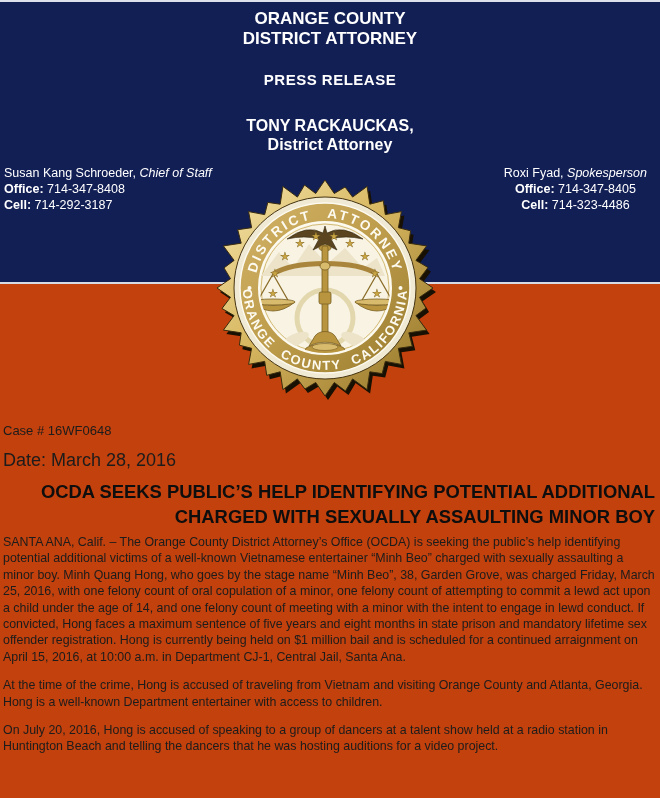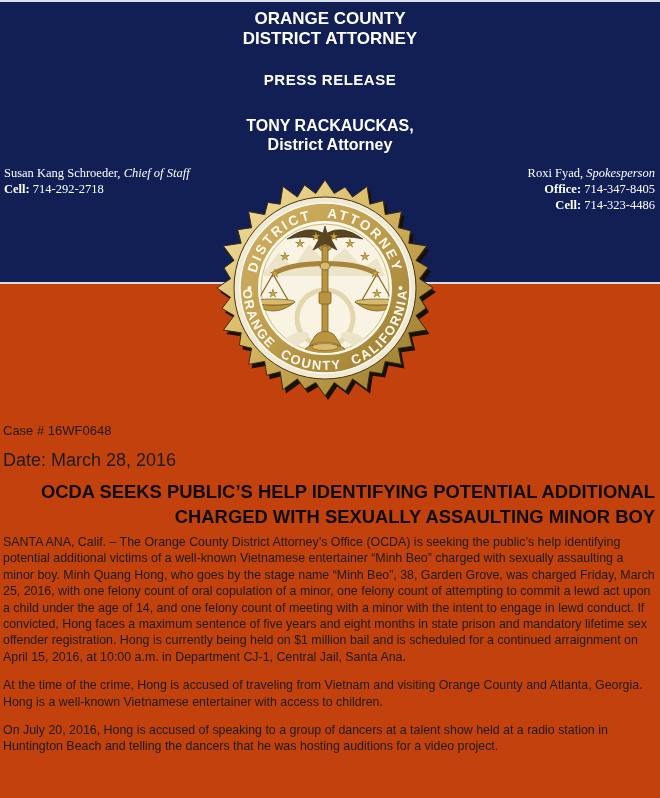--- a/index.html
+++ b/index.html
@@ -8,24 +8,24 @@
 
   
   .masthead{position:absolute;top:0;left:0;right:0;height:280px;background:#121f55;
             border-top:2px solid #dde1ec;border-bottom:2px solid #d8dbe4;
             color:#fff;text-align:center;}
   .org-line{font-weight:bold;font-size:17px;line-height:20px;}
   .org-block{padding-top:7px;}
   .doc-type{font-weight:bold;font-size:15px;line-height:24px;margin-top:19px;letter-spacing:.5px;}
   .da-block{margin-top:24px;font-weight:bold;font-size:16px;line-height:19px;}
 
-  .contact{position:absolute;top:163px;font-family:Liberation Serif, serif;
+  .contact{position:absolute;top:163px;font-family:Liberation Sans, sans-serif;
            font-size:12.5px;line-height:16px;color:#fff;white-space:nowrap;}
   .contact.left{left:4px;text-align:left;}
-  .contact.right{right:5px;text-align:right;}
+  .contact.right{right:13px;}
   .contact b{font-weight:bold;}
   .contact i{font-style:italic;}
 
   
   .seal{position:absolute;left:207px;top:176px;width:236px;height:228px;z-index:5;}
 
   
   .content{position:absolute;left:3px;right:5px;top:423px;}
   .case-line{font-size:13px;line-height:15px;}
   .date-line{font-size:18px;line-height:15px;margin-top:15px;}
@@ -45,21 +45,22 @@
       <div class="org-line">DISTRICT ATTORNEY</div>
     </div>
     <div class="doc-type">PRESS RELEASE</div>
     <div class="da-block">
       <div>TONY RACKAUCKAS,</div>
       <div>District Attorney</div>
     </div>
 
     <div class="contact left">
       <div><span>Susan Kang Schroeder,</span> <i>Chief of Staff</i></div>
-      <div><b>Cell:</b> <span>714-292-2718</span></div>
+      <div><b>Office:</b> <span>714-347-8408</span></div>
+      <div><b>Cell:</b> <span>714-292-3187</span></div>
     </div>
 
     <div class="contact right">
       <div><span>Roxi Fyad,</span> <i>Spokesperson</i></div>
       <div><b>Office:</b> <span>714-347-8405</span></div>
       <div><b>Cell:</b> <span>714-323-4486</span></div>
     </div>
   </header>
 
   <svg class="seal" viewBox="0 0 236 228" xmlns="http://www.w3.org/2000/svg" aria-hidden="true">
@@ -143,18 +144,18 @@
     <div class="case-line">Case # 16WF0648</div>
     <div class="date-line">Date: March 28, 2016</div>
 
     <div class="headline">
       <div>OCDA SEEKS PUBLIC’S HELP IDENTIFYING POTENTIAL ADDITIONAL</div>
       <div>CHARGED WITH SEXUALLY ASSAULTING MINOR BOY</div>
     </div>
 
     <div class="press-body">
       <p>SANTA ANA, Calif. – The Orange County District Attorney’s Office (OCDA) is seeking the public’s help identifying potential additional victims of a well-known Vietnamese entertainer “Minh Beo” charged with sexually assaulting a minor boy. Minh Quang Hong, who goes by the stage name “Minh Beo”, 38, Garden Grove, was charged Friday, March 25, 2016, with one felony count of oral copulation of a minor, one felony count of attempting to commit a lewd act upon a child under the age of 14, and one felony count of meeting with a minor with the intent to engage in lewd conduct. If convicted, Hong faces a maximum sentence of five years and eight months in state prison and mandatory lifetime sex offender registration. Hong is currently being held on $1 million bail and is scheduled for a continued arraignment on April 15, 2016, at 10:00 a.m. in Department CJ-1, Central Jail, Santa Ana.</p>
-      <p>At the time of the crime, Hong is accused of traveling from Vietnam and visiting Orange County and Atlanta, Georgia. Hong is a well-known Vietnamese entertainer with access to children.</p>
+      <p>At the time of the crime, Hong is accused of traveling from Vietnam and visiting Orange County and Atlanta, Georgia. Hong is a well-known Department entertainer with access to children.</p>
       <p>On July 20, 2016, Hong is accused of speaking to a group of dancers at a talent show held at a radio station in Huntington Beach and telling the dancers that he was hosting auditions for a video project.</p>
     </div>
   </main>
 
 </div>
 
 </body></html>

